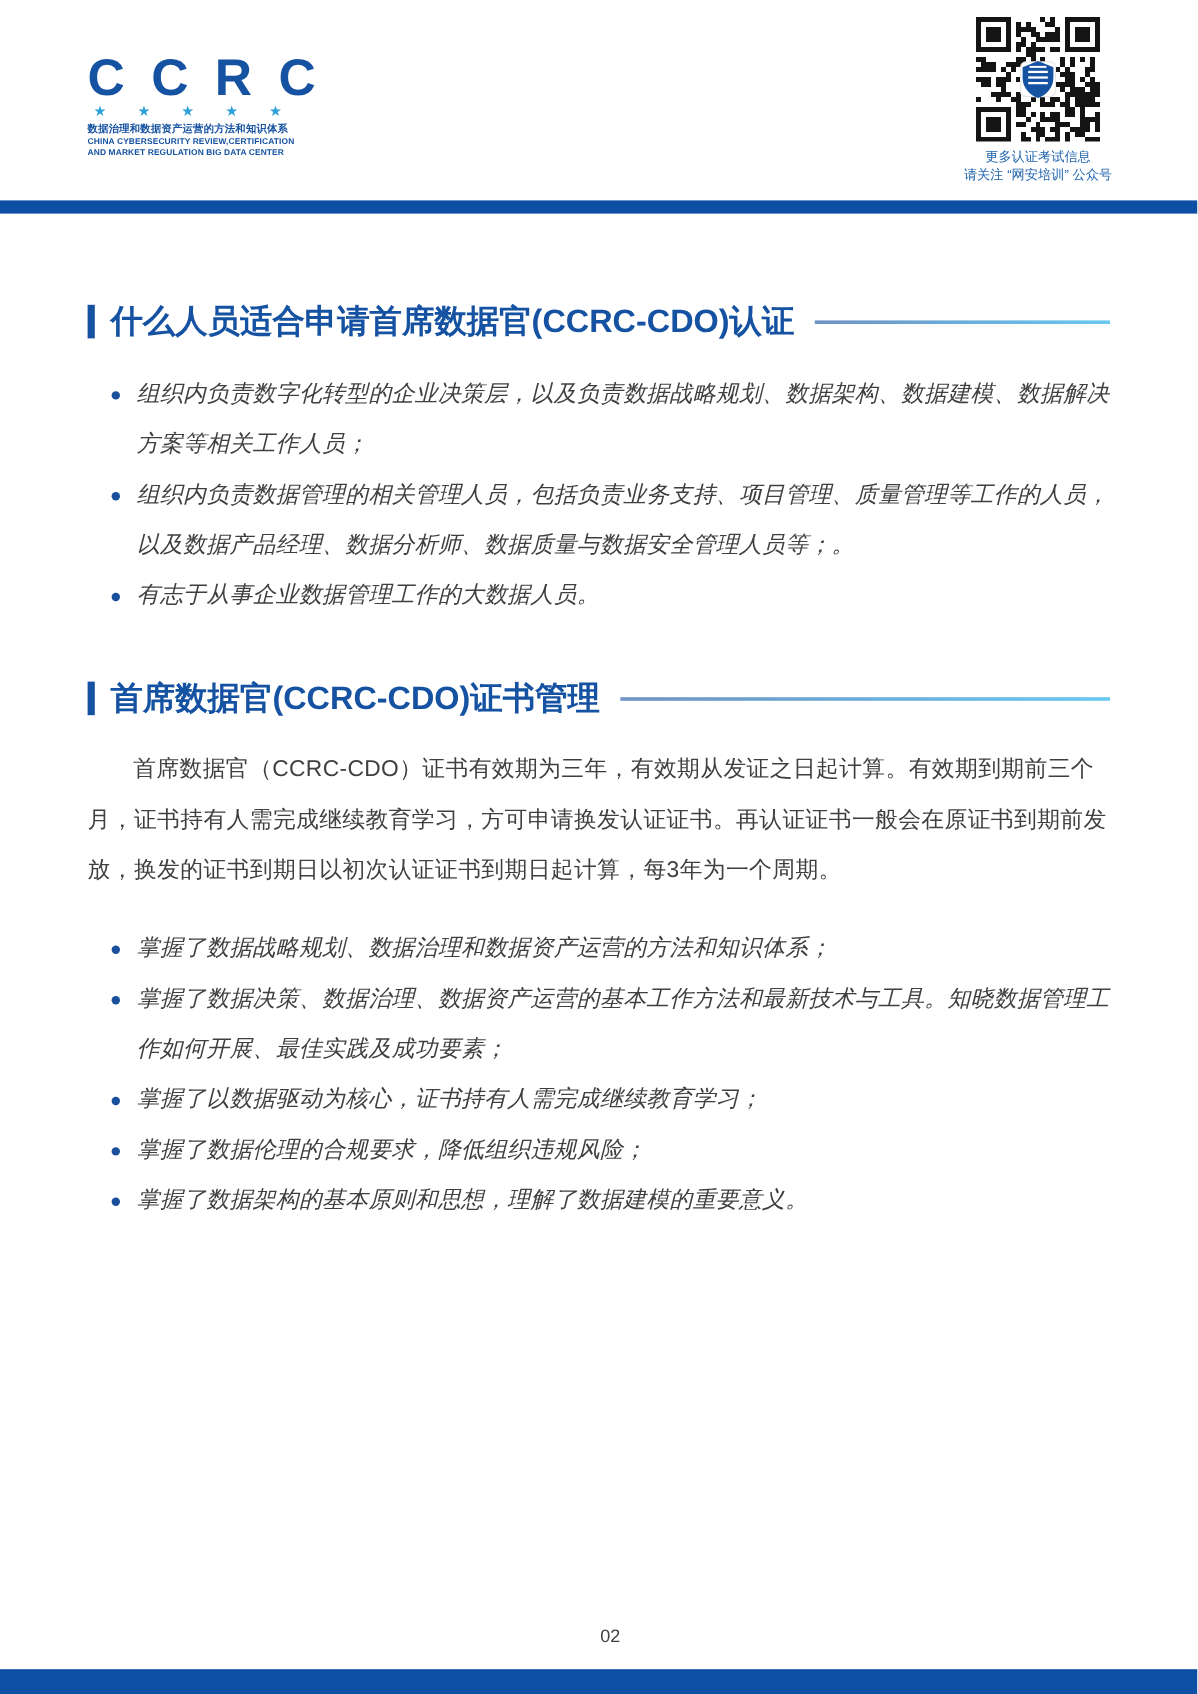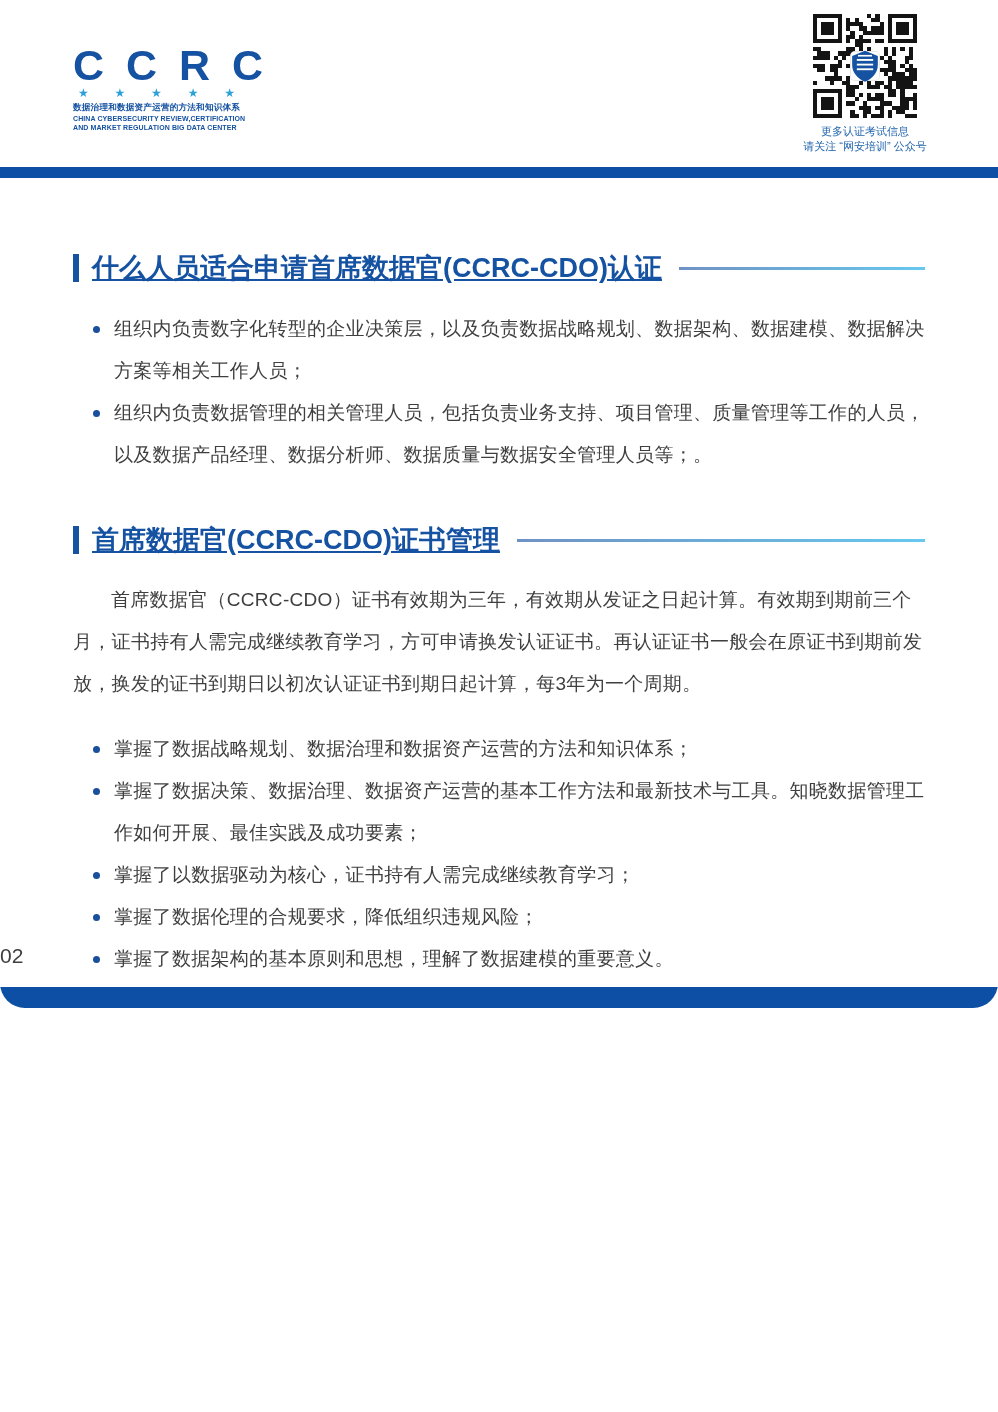--- a/index.html
+++ b/index.html
@@ -1,24 +1,23 @@
 <!DOCTYPE html>
 <html><head>
 <meta charset="utf-8">
 <style>
   * { margin: 0; padding: 0; box-sizing: border-box; }
   html, body { background: #ffffff; }
   body { font-family: "Liberation Sans", sans-serif; }
   .page {
     position: relative;
     width: 998px;
-    height: 1008px;
+    height: 1412px;
     background: #ffffff;
     overflow: hidden;
-    border-radius: 25px;
   }
 
   
   .header { position: relative; height: 167px; }
   .logo-block { position: absolute; left: 73px; top: 42px; width: 170px; }
   .logo-wordmark {
     font-size: 43px;
     font-weight: bold;
     color: #1552a2;
     letter-spacing: 5px;
@@ -83,34 +82,33 @@
     background: #1552a2;
     margin-right: 13px;
     flex: none;
   }
   .heading-title {
     font-size: 27px;
     font-weight: bold;
     color: #1552a2;
     white-space: nowrap;
     line-height: 34px;
-    text-decoration: underline;
   }
   .heading-rule {
     flex: 1;
     height: 3px;
     margin-left: 17px;
     background: linear-gradient(to right, #6f92c4, #67c8ef);
   }
 
   .section-1 .section-heading { margin-top: 73px; }
   .section-2 .section-heading { margin-top: 47px; }
   .section-3 .section-heading { margin-top: 57px; }
 
-  .bullet-list { margin-top: 23px; }
+  .bullet-list { margin-top: 23px; font-style: italic; }
   .bullet-item { display: flex; }
   .bullet-dot {
     flex: none;
     width: 7px; height: 7px;
     border-radius: 50%;
     background: #1a4f9c;
     margin: 18px 14px 0 20px;
   }
   .bullet-text {
     font-size: 19px;
@@ -126,23 +124,24 @@
     line-height: 42px;
     letter-spacing: 0.3px;
     text-indent: 2em;
   }
 
   
   .page-number {
     position: absolute;
     left: 0; right: 0;
     bottom: 40px;
-    text-align: left;
-    font-size: 21px;
+    text-align: center;
+    font-size: 15px;
     color: #3f3f3f;
+    padding-left: 19px;
   }
   .footer-bar {
     position: absolute;
     left: 0; bottom: 0;
     width: 100%; height: 21px;
     background: #0d4fa4;
   }
 </style>
 </head>
 <body>
@@ -433,20 +432,24 @@
       </div>
       <div class="bullet-list">
         <div class="bullet-item">
           <span class="bullet-dot"></span>
           <span class="bullet-text">组织内负责数字化转型的企业决策层，以及负责数据战略规划、数据架构、数据建模、数据解决方案等相关工作人员；</span>
         </div>
         <div class="bullet-item">
           <span class="bullet-dot"></span>
           <span class="bullet-text">组织内负责数据管理的相关管理人员，包括负责业务支持、项目管理、质量管理等工作的人员，以及数据产品经理、数据分析师、数据质量与数据安全管理人员等；。</span>
         </div>
+        <div class="bullet-item">
+          <span class="bullet-dot"></span>
+          <span class="bullet-text">有志于从事企业数据管理工作的大数据人员。</span>
+        </div>
       </div>
     </div>
 
     <div class="section section-2">
       <div class="section-heading">
         <div class="heading-accent-bar"></div>
         <div class="heading-title">首席数据官(CCRC-CDO)证书管理</div>
         <div class="heading-rule"></div>
       </div>
       <div class="body-paragraph">首席数据官（CCRC-CDO）证书有效期为三年，有效期从发证之日起计算。有效期到期前三个月，证书持有人需完成继续教育学习，方可申请换发认证证书。再认证证书一般会在原证书到期前发放，换发的证书到期日以初次认证证书到期日起计算，每3年为一个周期。</div>

